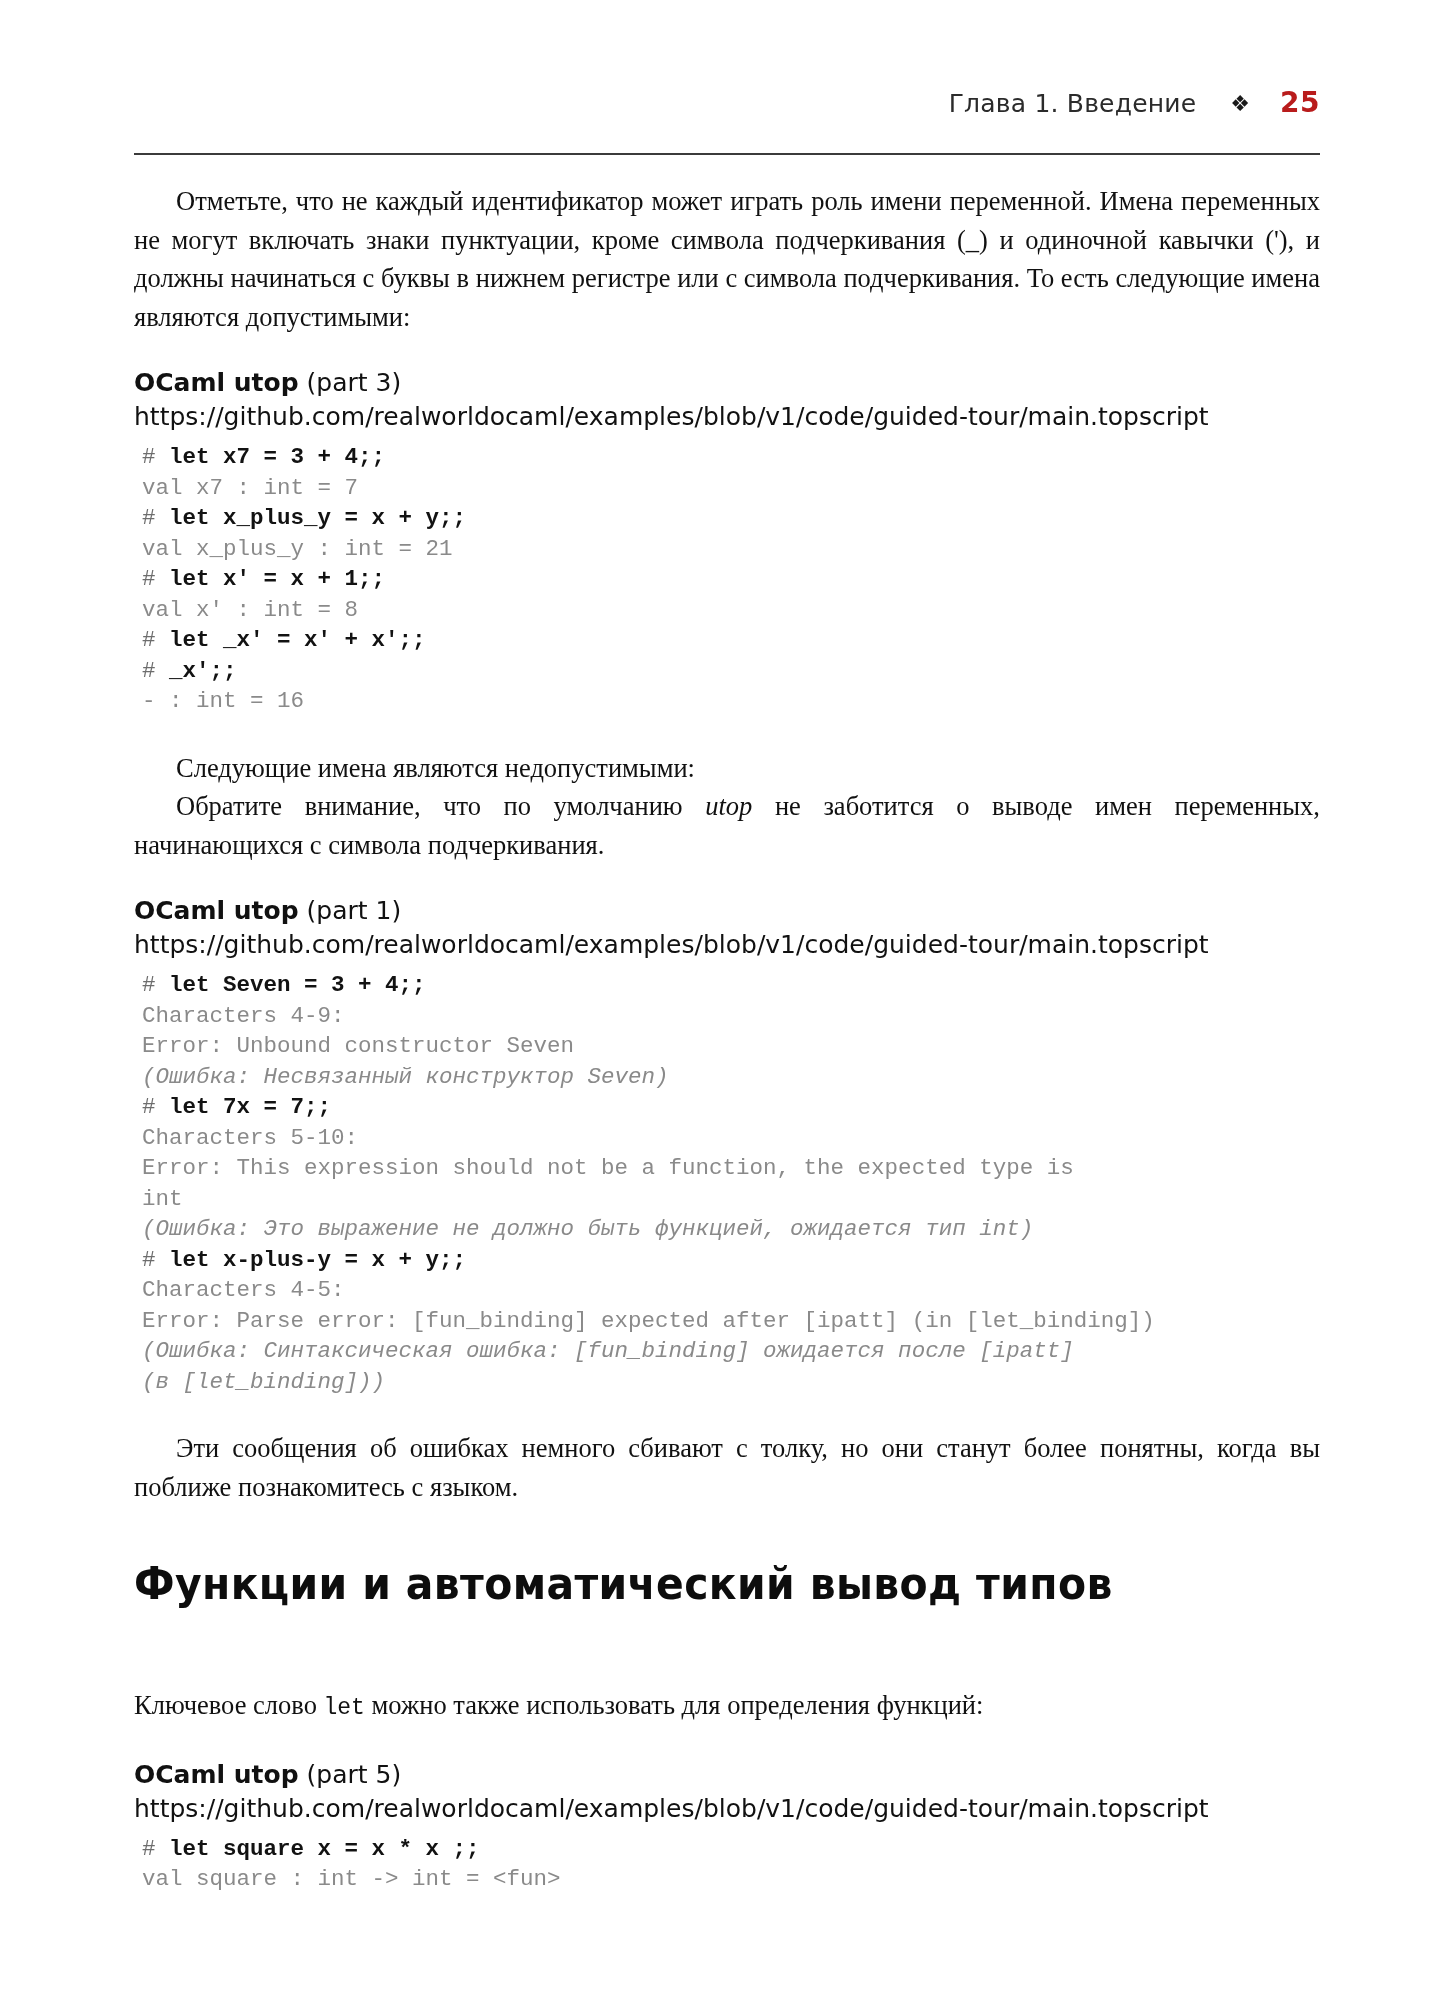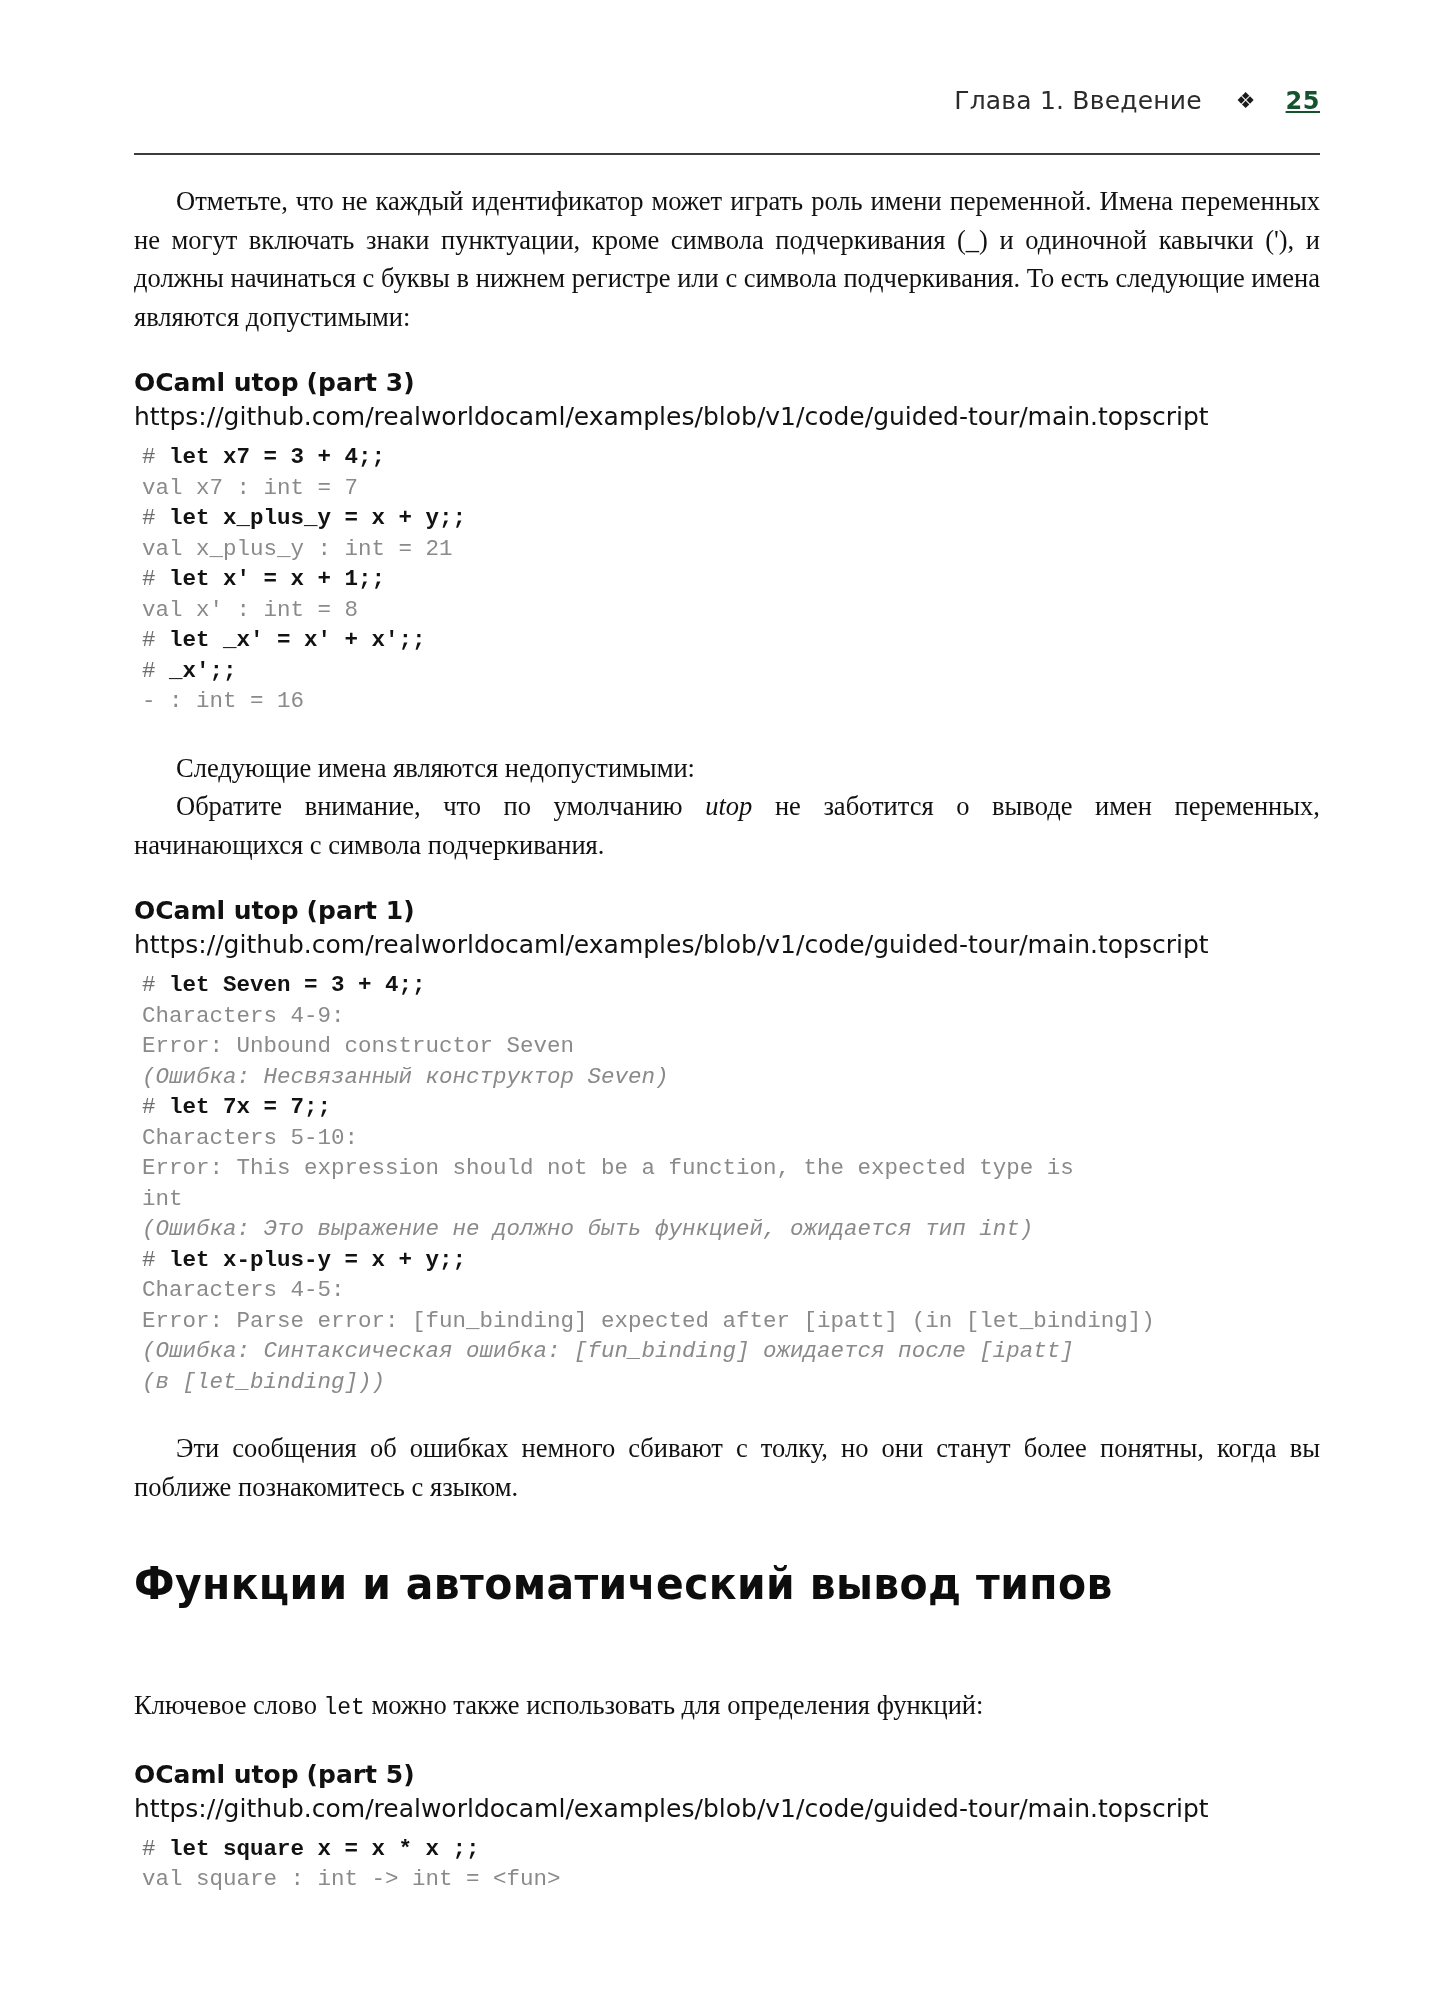--- a/index.html
+++ b/index.html
@@ -45,25 +45,24 @@
   .rh-ornament {
     font-size: 22px;
     line-height: 1;
     color: #1a1a1a;
     margin: 0 30px 0 34px;
     position: relative;
     top: -1px;
   }
   .rh-pageno {
     font-family: "DejaVu Sans", "Liberation Sans", sans-serif;
-    font-size: 24px;
+    font-size: 28px;
     font-weight: 700;
-    color: #14532d;
+    color: #b91c1c;
     letter-spacing: 0.5px;
-    text-decoration: underline;
   }
   .rule {
     margin-top: 9px;
     border: 0;
     border-top: 2.4px solid #3b3b3b;
     width: 100%;
   }
 
   
   .para {
@@ -86,21 +85,21 @@
 
   
   .listing-head {
     margin-top: 30px;
     font-family: "DejaVu Sans", "Liberation Sans", sans-serif;
     font-size: 25px;
     line-height: 33px;
     color: #111;
   }
   .listing-head .lh-name { font-weight: 700; }
-  .listing-head .lh-part { font-weight: 700; }
+  .listing-head .lh-part { font-weight: 400; }
   .listing-url {
     font-family: "DejaVu Sans", "Liberation Sans", sans-serif;
     font-size: 25px;
     line-height: 35px;
     color: #111;
     word-break: break-all;
     margin-bottom: 3px;
   }
 
   

